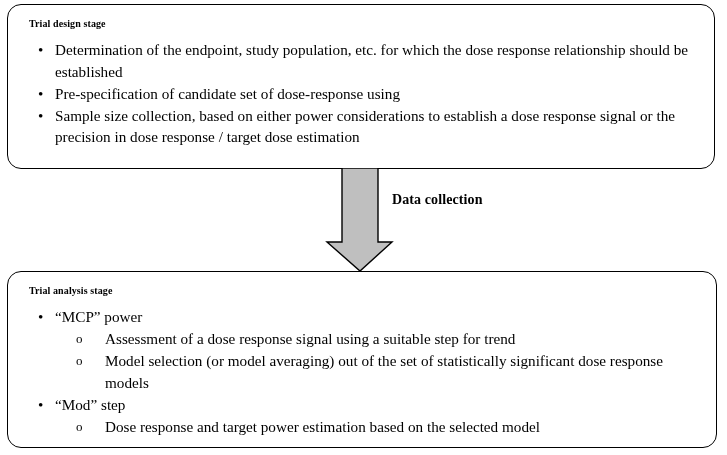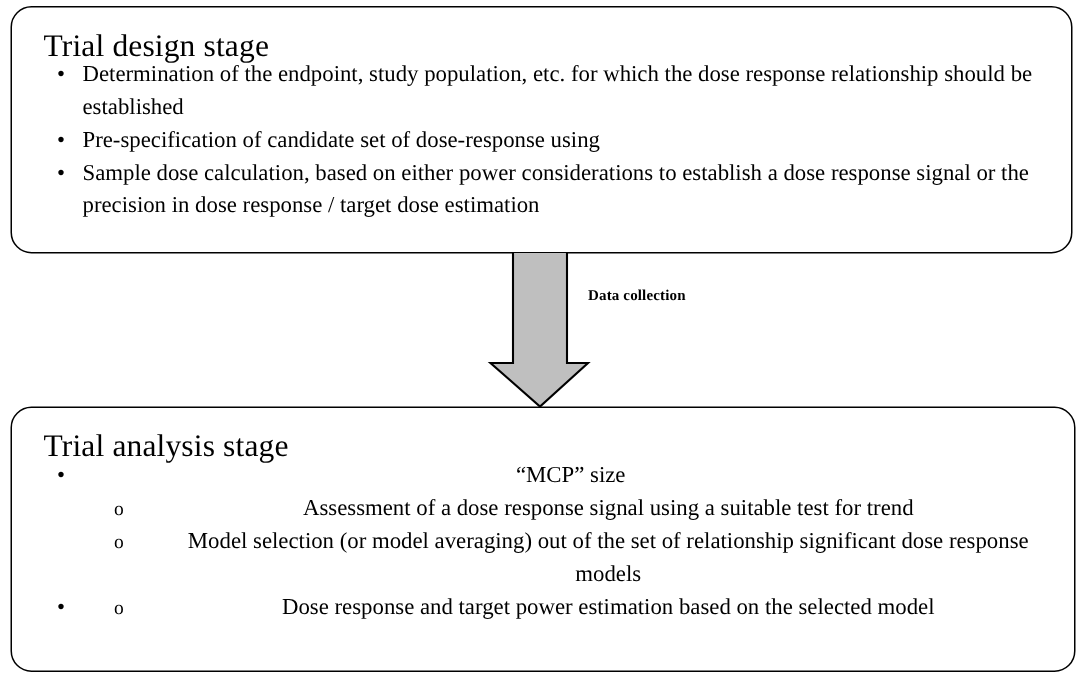--- a/index.html
+++ b/index.html
@@ -32,27 +32,26 @@
     left: 7px;
     top: 4px;
     width: 708px;
     height: 165px;
   }
   #bottom-box {
     left: 7px;
     top: 271px;
     width: 710px;
     height: 177px;
-    text-align: center;
   }
 
   .stage-title {
     position: absolute;
-    font-weight: normal;
-    font-size: 21px;
+    font-weight: bold;
+    font-size: 10px;
     letter-spacing: 0.1px;
     white-space: nowrap;
   }
   #top-title  { left: 21px; top: 13px; }
   #bot-title  { left: 21px; top: 13px; }
 
   
   ul.level1 {
     position: absolute;
     margin: 0;
@@ -105,21 +104,21 @@
     top: 168px;
     width: 74px;
     height: 104px;
   }
   #arrow-wrap svg { display: block; }
 
   #arrow-label {
     position: absolute;
     left: 392px;
     top: 192px;
-    font-size: 10px;
+    font-size: 14px;
     font-weight: bold;
     white-space: nowrap;
     letter-spacing: 0.1px;
   }
 </style>
 </head>
 <body>
 
 <div id="canvas">
 
@@ -130,55 +129,56 @@
       <li>
         <span class="bullet-dot">•</span>
         <span class="li-text">Determination of the endpoint, study population, etc. for which the dose response relationship should be established</span>
       </li>
       <li>
         <span class="bullet-dot">•</span>
         <span class="li-text">Pre-specification of candidate set of dose-response using</span>
       </li>
       <li>
         <span class="bullet-dot">•</span>
-        <span class="li-text">Sample dose calculation, based on either power considerations to establish a dose response signal or the precision in dose response / target dose estimation</span>
+        <span class="li-text">Sample size collection, based on either power considerations to establish a dose response signal or the precision in dose response / target dose estimation</span>
       </li>
     </ul>
   </div>
 
   <div id="arrow-wrap">
     <svg width="74" height="104" viewBox="0 0 74 104" xmlns="http://www.w3.org/2000/svg">
       <polygon points="20,0 56,0 56,74 70,74 38,103 5,74 20,74" fill="#bfbfbf" stroke="#000000" stroke-width="1.4" stroke-linejoin="miter"></polygon>
     </svg>
   </div>
 
   <div id="arrow-label">Data collection</div>
 
   <div class="stage-box" id="bottom-box">
     <div class="stage-title" id="bot-title">Trial analysis stage</div>
 
     <ul class="level1" id="bottom-list">
 
       <li>
         <span class="bullet-dot">•</span>
-        <span class="li-text">“MCP” size</span>
+        <span class="li-text">“MCP” power</span>
         <ul class="level2">
           <li>
             <span class="bullet-circle">o</span>
-            <span class="li-text">Assessment of a dose response signal using a suitable test for trend</span>
+            <span class="li-text">Assessment of a dose response signal using a suitable step for trend</span>
           </li>
           <li>
             <span class="bullet-circle">o</span>
-            <span class="li-text">Model selection (or model averaging) out of the set of relationship significant dose response models</span>
+            <span class="li-text">Model selection (or model averaging) out of the set of statistically significant dose response models</span>
           </li>
         </ul>
       </li>
 
       <li>
         <span class="bullet-dot">•</span>
+        <span class="li-text">“Mod” step</span>
         <ul class="level2">
           <li>
             <span class="bullet-circle">o</span>
             <span class="li-text">Dose response and target power estimation based on the selected model</span>
           </li>
         </ul>
       </li>
 
     </ul>
   </div>

